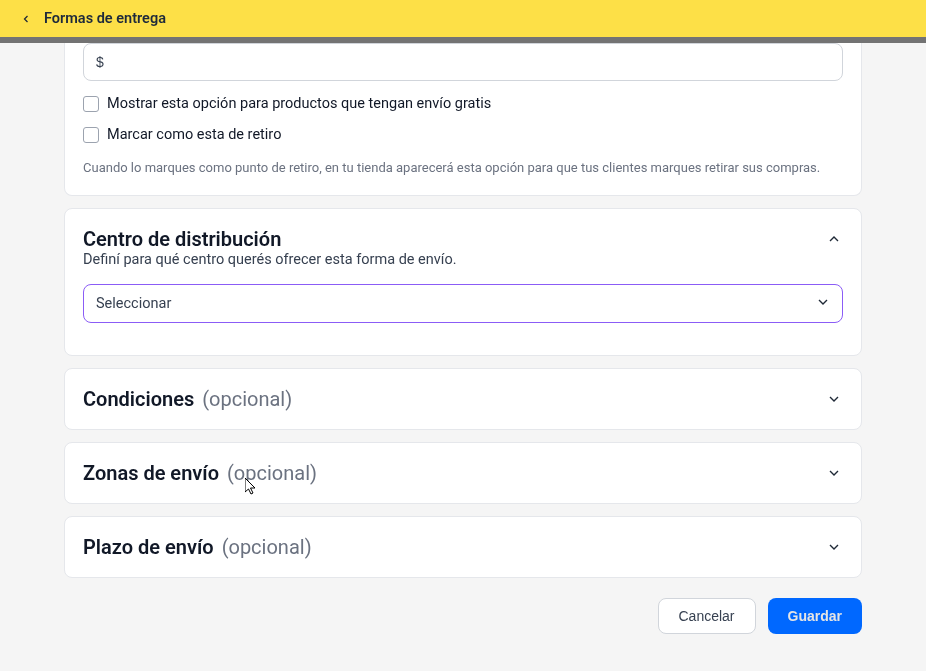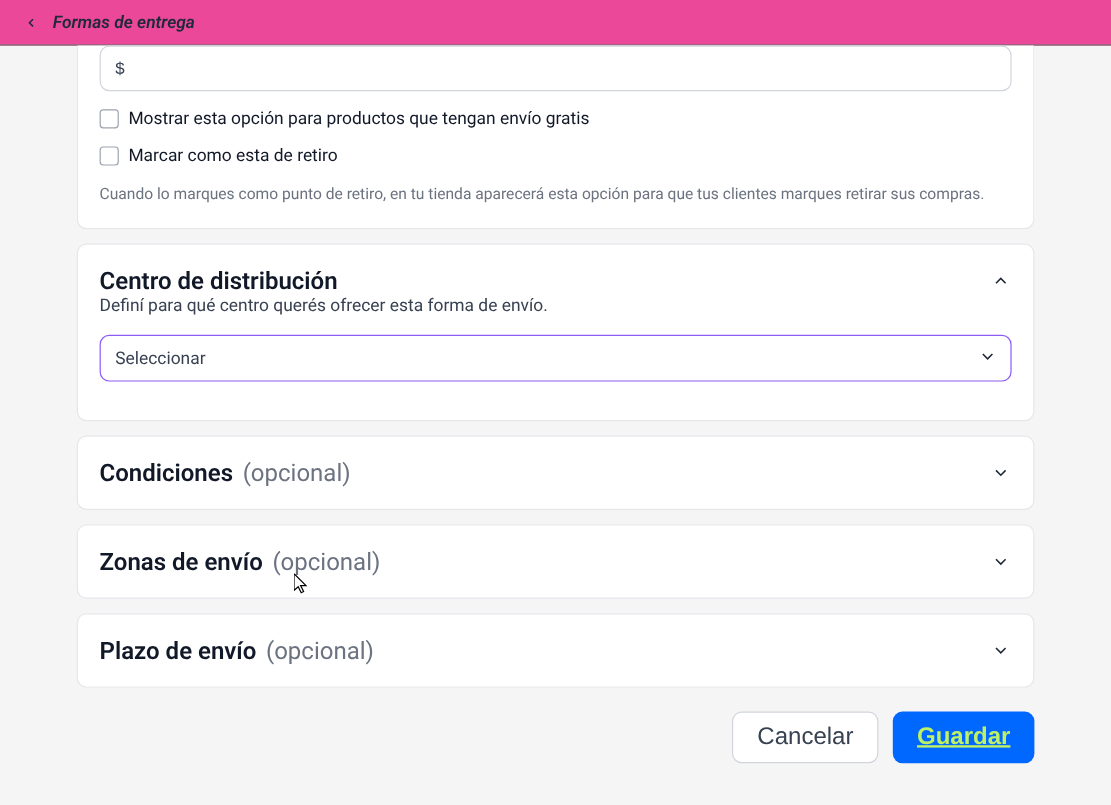--- a/index.html
+++ b/index.html
@@ -9,27 +9,26 @@
     }
     body {
       font-family: -apple-system, BlinkMacSystemFont, "Segoe UI", Roboto, Helvetica, Arial, sans-serif;
       background: #f5f5f5;
       color: #1f2937;
       width: 926px;
       height: 671px;
       overflow: hidden;
     }
     .header {
-      background: #ec4899;
-      border-bottom: 1px solid #737373;
+      background: #fde047;
+      border-bottom: 6px solid #737373;
       padding: 10px 18px;
       display: flex;
       align-items: center;
       gap: 10px;
-      font-style: italic;
     }
     .header-title {
       font-size: 14.5px;
       font-weight: 600;
       color: #1e2a3b;
     }
     .chevron-back {
       width: 16px;
       height: 16px;
       display: flex;
@@ -147,35 +146,34 @@
     .footer-buttons {
       display: flex;
       justify-content: flex-end;
       gap: 12px;
       margin-top: 20px;
       padding-bottom: 20px;
     }
     .btn {
       padding: 9px 20px;
       border-radius: 8px;
-      font-size: 20px;
+      font-size: 14px;
       font-weight: 500;
       cursor: pointer;
       border: none;
     }
     .btn-secondary {
       background: #ffffff;
       color: #374151;
       border: 1px solid #d1d5db;
     }
     .btn-primary {
       background: #0068ff;
-      color: #bef264;
+      color: #e5e5e5;
       font-weight: 600;
-      text-decoration: underline;
     }
     .card.collapsed {
       padding-top: 18px;
       padding-bottom: 18px;
     }
     .card.expanded {
       padding-top: 18px;
       padding-bottom: 32px;
     }
     .cursor-pointer {

